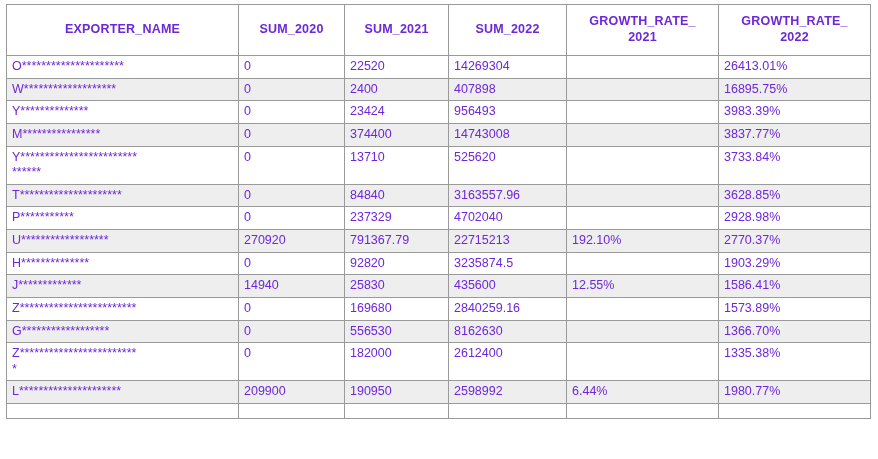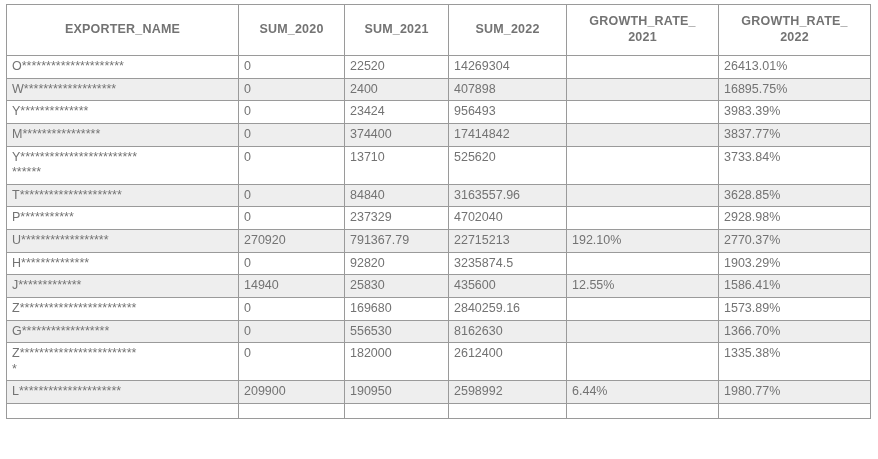--- a/index.html
+++ b/index.html
@@ -16,21 +16,21 @@
   .table-wrap {
     padding: 4px 6px 0 6px;
     box-sizing: border-box;
     width: 878px;
   }
   table.data-table {
     border-collapse: collapse;
     table-layout: fixed;
     width: 710px;
     font-size: 12.5px;
-    color: #737373;
+    color: #6d28d9;
   }
   table.data-table th,
   table.data-table td {
     border: 1px solid #9a9a9a;
     padding: 3px 5px;
     vertical-align: top;
     line-height: 1.25;
     overflow: hidden;
   }
   table.data-table thead th {
@@ -123,21 +123,21 @@
           <td class="num">0</td>
           <td class="num">23424</td>
           <td class="num">956493</td>
           <td class="num"></td>
           <td class="num">3983.39%</td>
         </tr>
         <tr class="alt">
           <td class="col-name">M****************</td>
           <td class="num">0</td>
           <td class="num">374400</td>
-          <td class="num">17414842</td>
+          <td class="num">14743008</td>
           <td class="num"></td>
           <td class="num">3837.77%</td>
         </tr>
         <tr>
           <td class="col-name">Y************************<br>******</td>
           <td class="num">0</td>
           <td class="num">13710</td>
           <td class="num">525620</td>
           <td class="num"></td>
           <td class="num">3733.84%</td>

